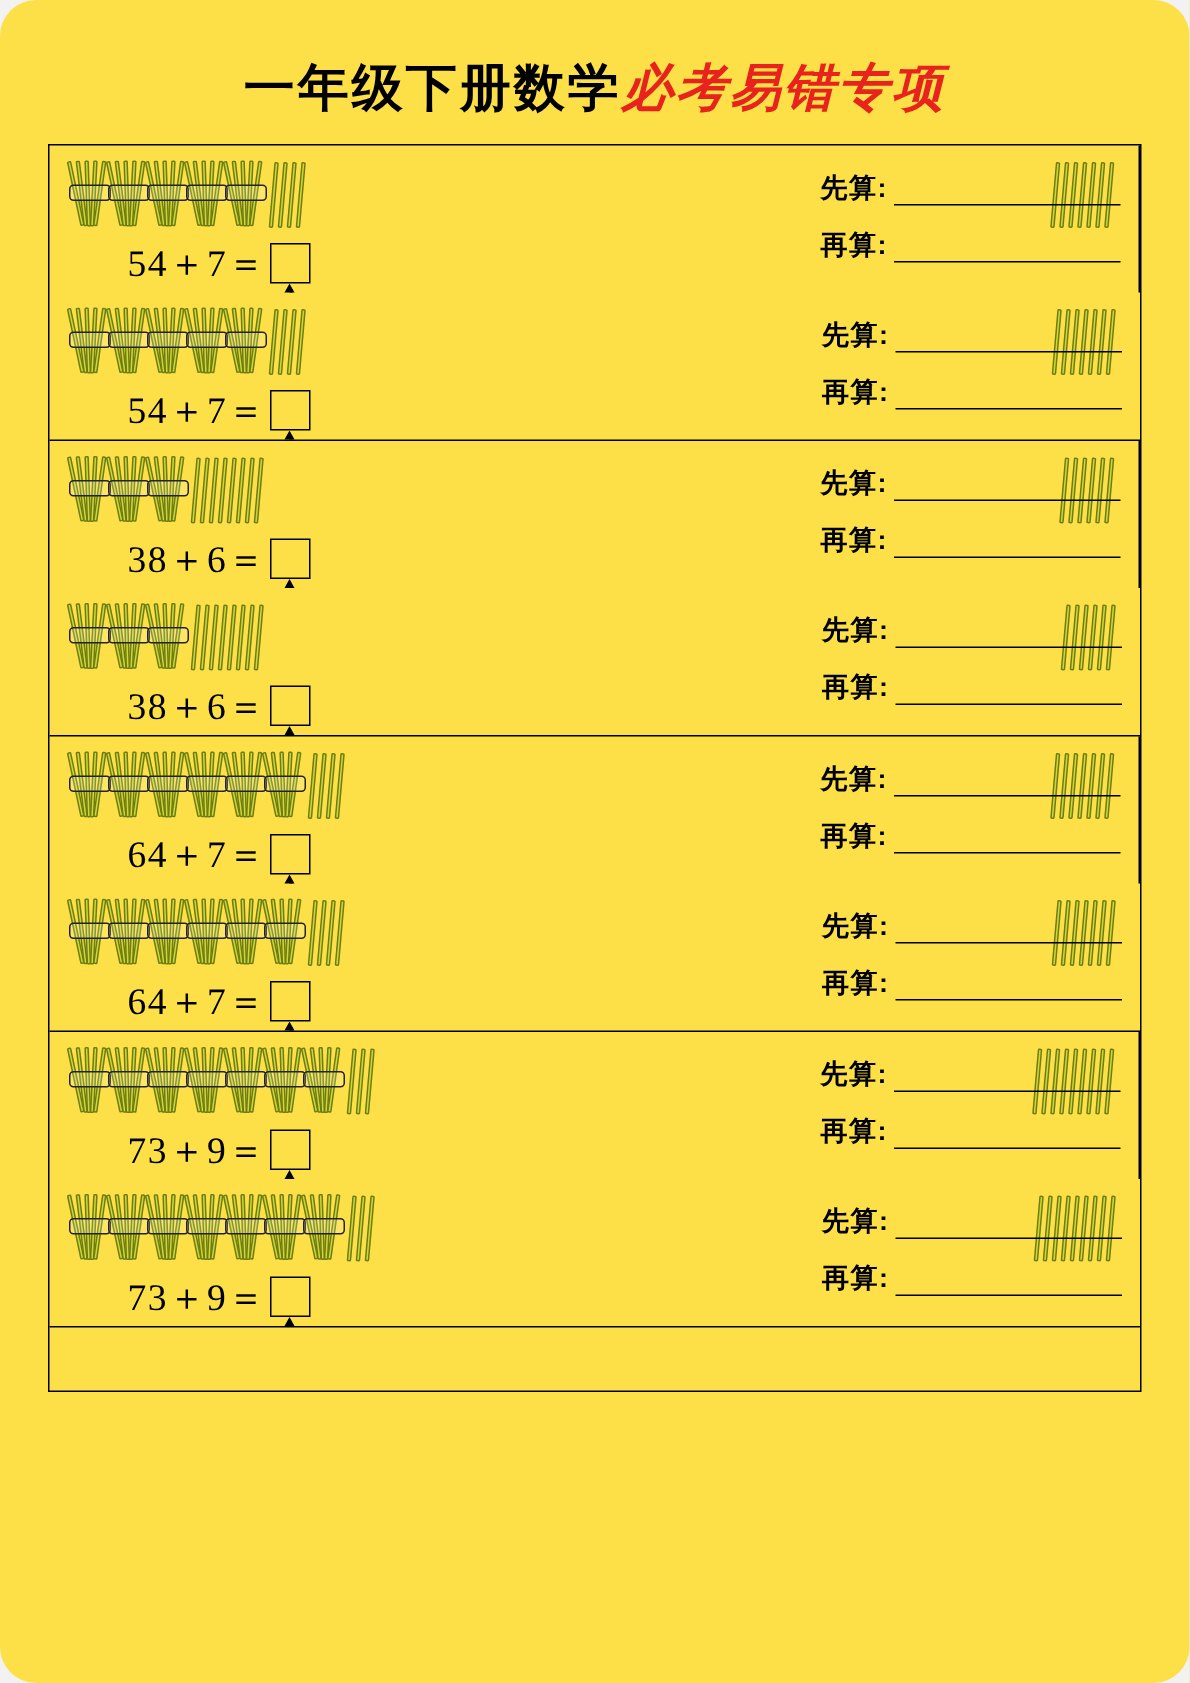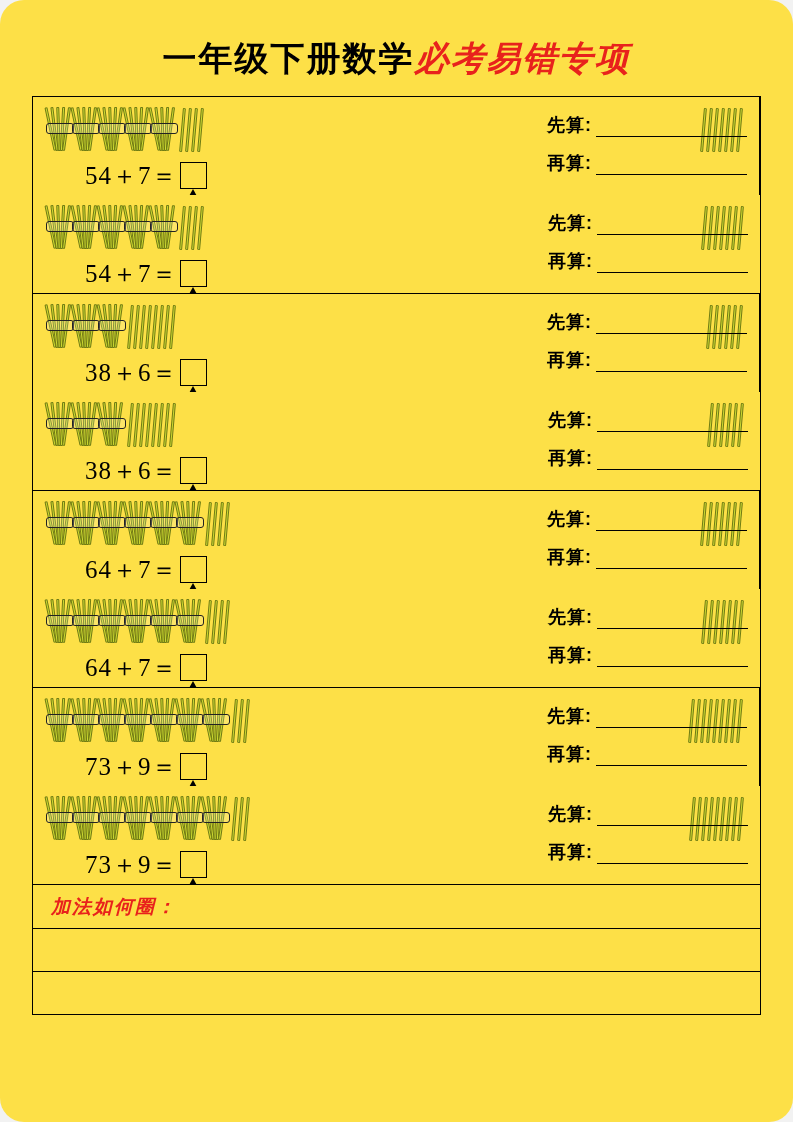--- a/index.html
+++ b/index.html
@@ -975,25 +975,19 @@
             <span class="blank-rule"></span>
           </div>
           <div class="blank-line">
             <span class="blank-label">再算:</span>
             <span class="blank-rule"></span>
           </div>
         </div>
       </div>
     </div>
 
-    <div class="qblock">
-      <div class="qlabel-row">
-        <span class="qlabel">加法如何圈：</span>
-      </div>
-      <div class="qanswer-row"></div>
-    </div>
 
     <div class="qblock">
       <div class="qanswer-row"></div>
     </div>
 
   </div>
 </div>
 
 </body></html>

